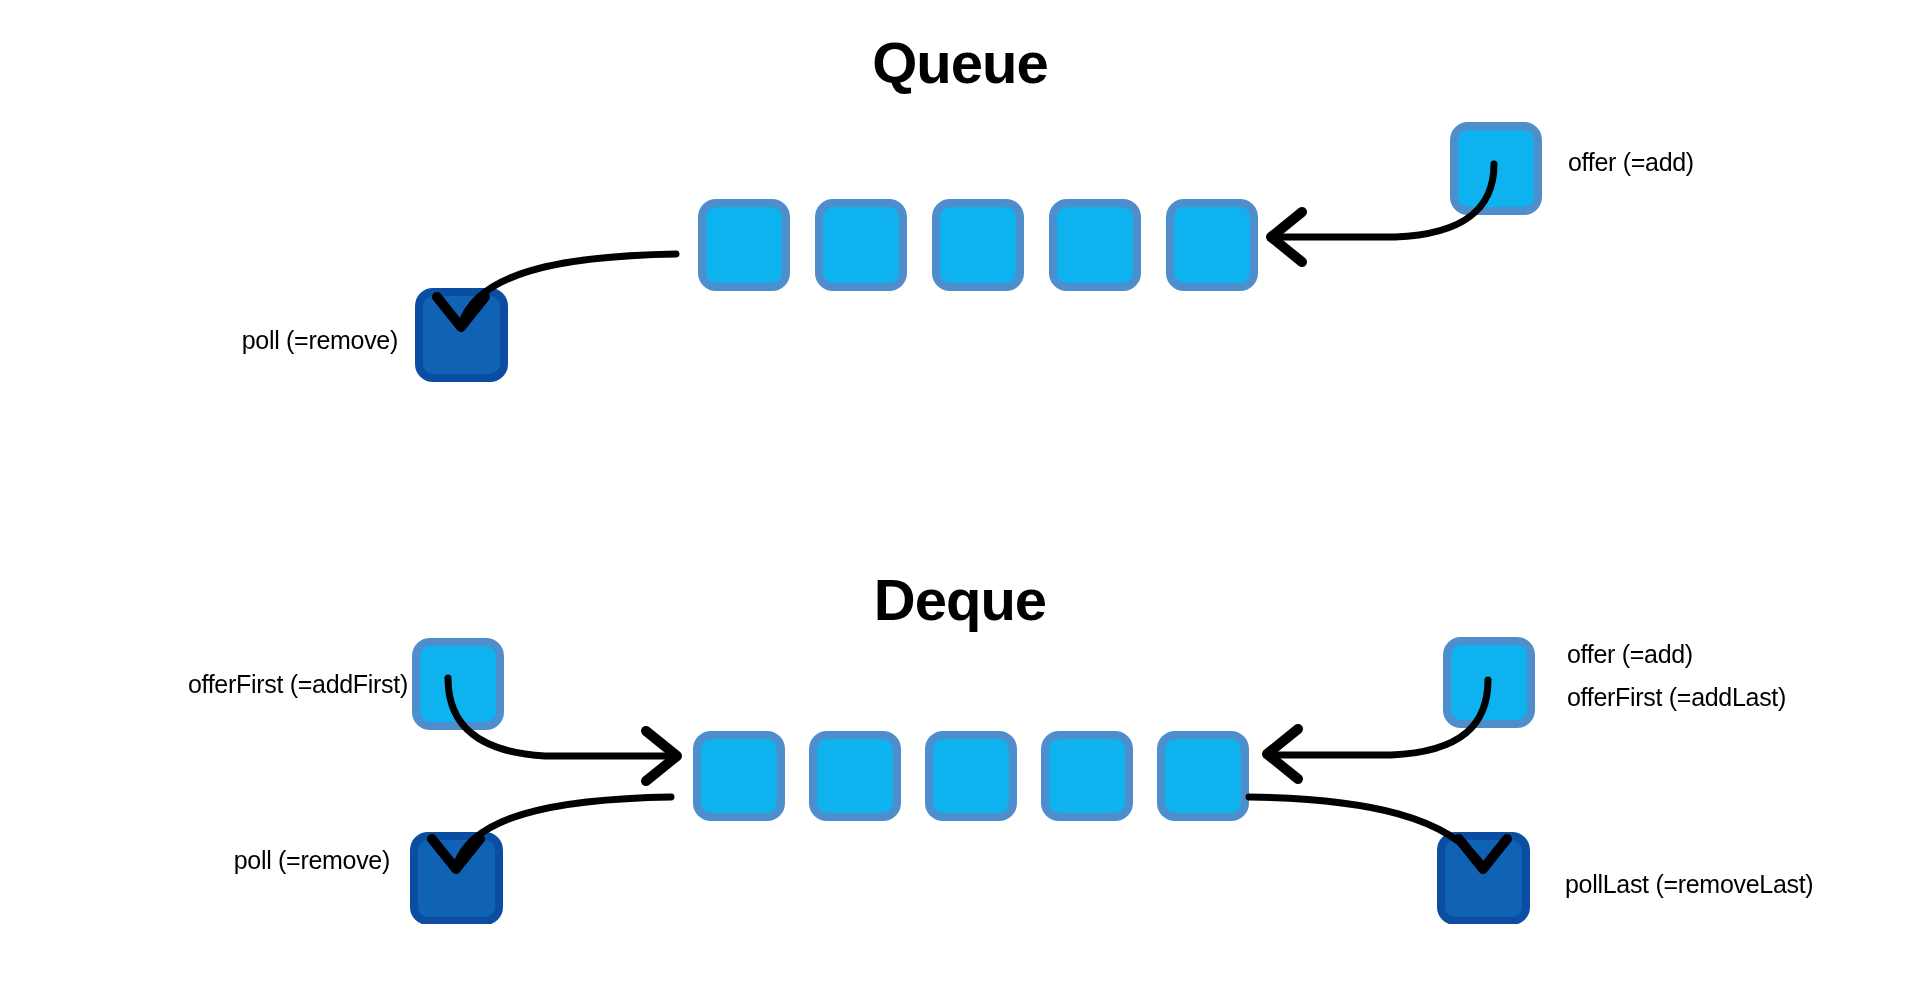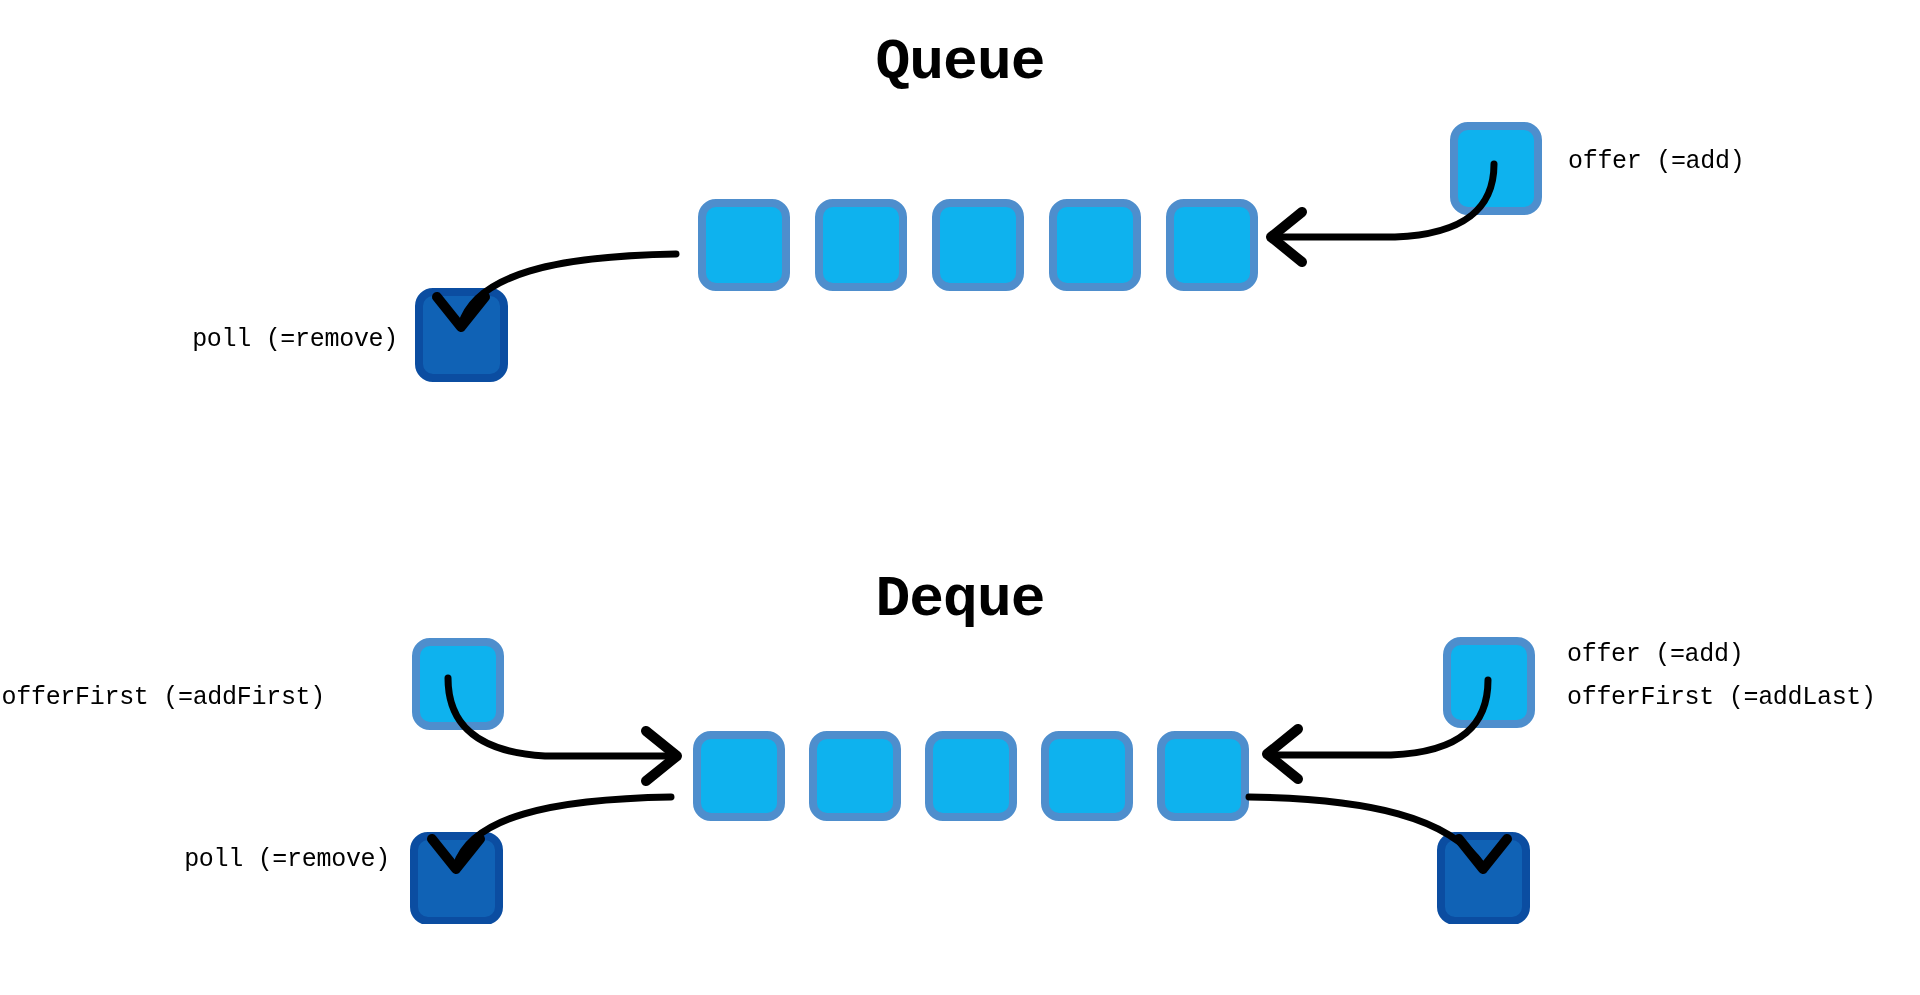--- a/index.html
+++ b/index.html
@@ -11,21 +11,21 @@
     --text:#000000;
     --background:#ffffff;
   }
   *{margin:0;padding:0;box-sizing:border-box;}
   html,body{background:var(--background);}
   .canvas{
     position:relative;
     width:1920px;height:924px;
     background:var(--background);
     overflow:hidden;
-    font-family:Liberation Mono, monospace;
+    font-family:Liberation Sans, sans-serif;
     color:var(--text);
   }
   .title{
     position:absolute;left:0;width:1920px;
     text-align:center;
     font-size:58px;line-height:70px;font-weight:700;
     letter-spacing:-1px;
   }
   .cell-row{position:absolute;display:flex;}
   .cell,.node{
@@ -66,21 +66,21 @@
       <div class="cell" style="width:92px;height:92px;"></div>
       <div class="cell" style="width:92px;height:92px;"></div>
     </div>
 
   <div class="node dark" style="left:415px;top:288px;width:93px;height:94px;"></div>
   <div class="label right-align" style="right:1522px;top:323px;">poll (=remove)</div>
 
   <div class="title" style="top:565px;">Deque</div>
 
   <div class="node" style="left:412px;top:638px;width:92px;height:92px;"></div>
-  <div class="label right-align" style="right:1595px;top:667px;margin-top:14px;">offerFirst (=addFirst)</div>
+  <div class="label right-align" style="right:1512px;top:667px;">offerFirst (=addFirst)</div>
 
   <div class="node" style="left:1443px;top:637px;width:92px;height:91px;"></div>
   <div class="label" style="left:1567px;top:633px;line-height:43px;">
     <div>offer (=add)</div>
     <div>offerFirst (=addLast)</div>
   </div>
 
   <div class="cell-row" style="left:693px;top:731px;gap:24px;">
       <div class="cell" style="width:92px;height:90px;"></div>
       <div class="cell" style="width:92px;height:90px;"></div>
@@ -88,20 +88,21 @@
       <div class="cell" style="width:92px;height:90px;"></div>
       <div class="cell" style="width:92px;height:90px;"></div>
     </div>
 
   <div class="node dark" style="left:410px;top:832px;width:93px;height:93px;"></div>
   <div class="label right-align" style="right:1530px;top:839px;line-height:42px;">
     <div>poll (=remove)</div>
   </div>
 
   <div class="node dark" style="left:1437px;top:832px;width:93px;height:93px;"></div>
+  <div class="label" style="left:1565px;top:867px;">pollLast (=removeLast)</div>
 
   <svg class="arrows" width="1920" height="995" viewBox="0 0 1920 995">
 
     <g>
       <path class="arrow-line" d="M 1494 164 C 1494 206 1468 234 1395 237 L 1274 237"></path>
       <path class="arrow-head" d="M 1302 212 L 1271 237 L 1302 262"></path>
     </g>
 
     <g>
       <path class="arrow-line" d="M 676 254 C 556 256 476 274 461 325"></path>

